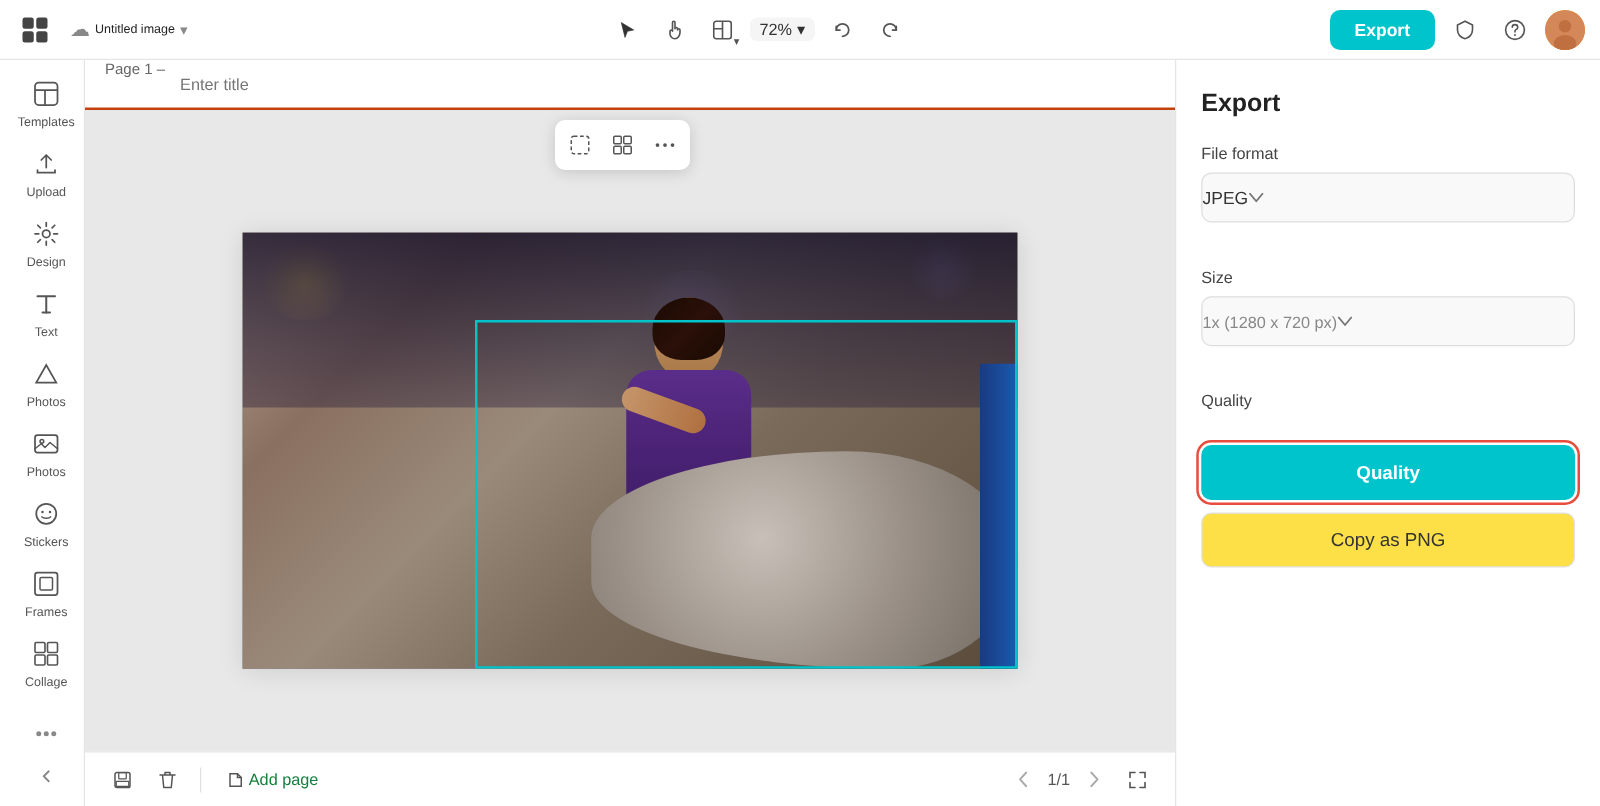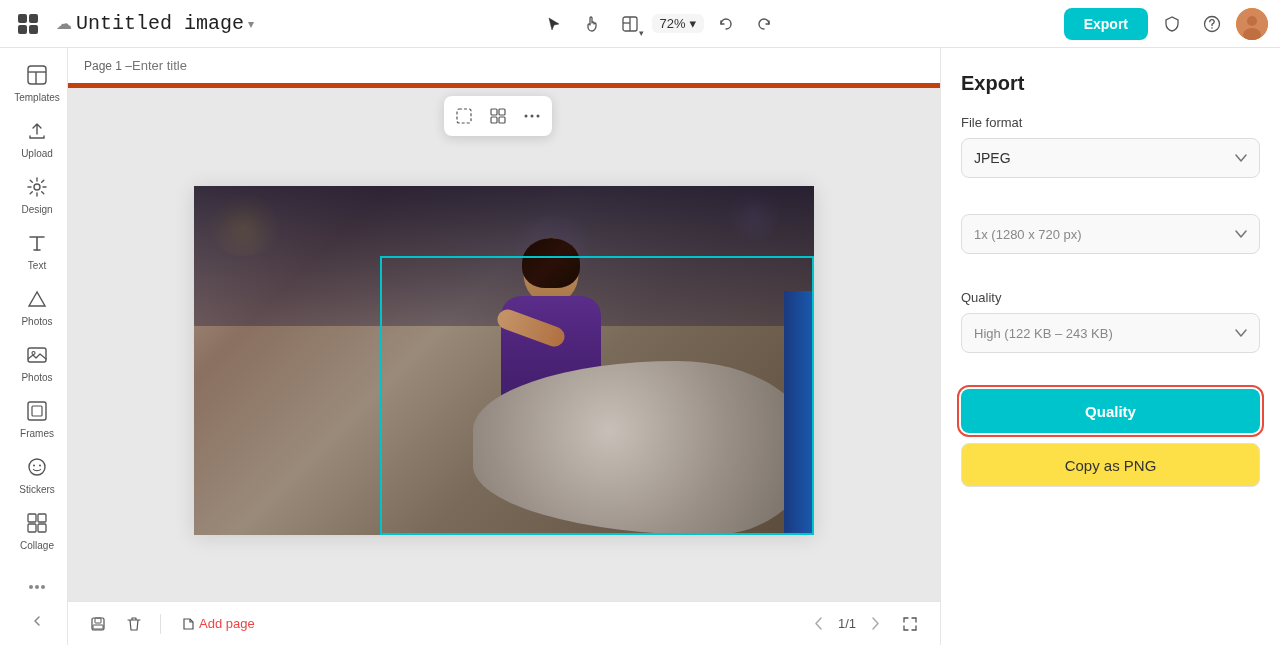--- a/index.html
+++ b/index.html
@@ -60,24 +60,24 @@
       flex: 1;
       background: #e8e8e8;
       display: flex;
       flex-direction: column;
       overflow: hidden;
       position: relative;
     }
     .canvas-topbar {
       height: 40px;
       background: #fff;
-      border-bottom: 5px solid #c2410c;
-      display: flex;
-      align-items: center;
+      border-bottom: 2px solid #c2410c;
+      display: flex;
       padding: 0 16px;
+      gap: 12px;
       flex-shrink: 0;
     }
     .page-indicator { font-size: 12px; color: #666; }
     .page-title-input {
       border: none; outline: none; font-size: 13px; color: #aaa; background: transparent;
     }
     .canvas-toolbar-floating {
       position: absolute; top: 52px; left: 50%; transform: translateX(-50%);
       background: #fff; border-radius: 8px; box-shadow: 0 2px 12px rgba(0,0,0,0.15);
       display: flex; align-items: center; padding: 4px; gap: 2px; z-index: 5;
@@ -103,21 +103,21 @@
       align-items: center;
       padding: 0 16px;
       gap: 8px;
       flex-shrink: 0;
     }
     .bottom-icon-btn {
       width: 28px; height: 28px; display: flex; align-items: center; justify-content: center;
       cursor: pointer; border: none; background: transparent; border-radius: 4px; font-size: 14px; color: #555;
     }
     .bottom-separator { width: 1px; height: 20px; background: #e0e0e0; margin: 0 4px; }
-    .bottom-add-page { display: flex; align-items: center; gap: 4px; font-size: 13px; color: #ef4444; cursor: pointer; padding: 4px 8px; border-radius: 4px; }
+    .bottom-add-page { display: flex; align-items: center; gap: 4px; font-size: 13px; color: #15803d; cursor: pointer; padding: 4px 8px; border-radius: 4px; }
     .bottom-right { margin-left: auto; display: flex; align-items: center; gap: 8px; font-size: 13px; color: #555; }
     .page-nav-btn { width: 24px; height: 24px; display: flex; align-items: center; justify-content: center; cursor: pointer; border: none; background: transparent; font-size: 13px; color: #888; }
 
     
     .export-panel {
       width: 340px;
       background: #fff;
       border-left: 1px solid #e5e5e5;
       display: flex;
       flex-direction: column;
@@ -127,26 +127,25 @@
       box-shadow: -2px 0 8px rgba(0,0,0,0.06);
     }
     .export-panel-title { font-size: 20px; font-weight: 600; color: #222; margin-bottom: 20px; }
     .export-field-label { font-size: 13px; color: #444; font-weight: 400; margin-bottom: 8px; }
     .export-select {
       width: 100%;
       height: 40px;
       border: 1px solid #ddd;
       border-radius: 8px;
       background: #f9f9f9;
-      padding: 0 12px;
+      padding: 0 0;
       font-size: 14px;
       color: #333;
       display: flex;
       align-items: center;
-      justify-content: space-between;
       cursor: pointer;
       margin-bottom: 16px;
     }
     .export-section { margin-bottom: 20px; }
     .download-btn {
       width: 100%;
       height: 44px;
       background: #00c4cc;
       color: #fff;
       border: none;
@@ -178,21 +177,21 @@
     <svg width="24" height="24" viewBox="0 0 24 24" fill="none">
       <rect x="2" y="2" width="9" height="9" rx="2" fill="#444"></rect>
       <rect x="13" y="2" width="9" height="9" rx="2" fill="#444"></rect>
       <rect x="2" y="13" width="9" height="9" rx="2" fill="#444"></rect>
       <rect x="13" y="13" width="9" height="9" rx="2" fill="#444"></rect>
     </svg>
   </div>
 
   <div class="topbar-title-area">
     <span style="color:#888;font-size:16px;">☁</span>
-    <span style="font-size:20px;font-weight:500;color:#222;font-family:Liberation Mono, monospace;">Untitled image</span>
+    <span style="font-size:10px;font-weight:500;color:#222;">Untitled image</span>
     <span style="color:#888;font-size:12px;cursor:pointer;">▾</span>
   </div>
 
   <div class="topbar-center">
     <button class="topbar-tool-btn">
       <svg width="16" height="16" viewBox="0 0 16 16" fill="none">
         <path d="M3 2L13 8L8 9L6 14L3 2Z" fill="#333" stroke="#333" stroke-width="0.5"></path>
       </svg>
     </button>
     <button class="topbar-tool-btn">
@@ -310,37 +309,37 @@
           <circle cx="7.5" cy="9" r="1.5" stroke="#555" stroke-width="1.2"></circle>
           <path d="M2 15L7 11L10 14L14 10L20 15" stroke="#555" stroke-width="1.2" stroke-linecap="round" stroke-linejoin="round"></path>
         </svg>
       </div>
       <span class="sidebar-label">Photos</span>
     </div>
 
     <div class="sidebar-item">
       <div>
         <svg width="22" height="22" viewBox="0 0 22 22" fill="none">
-          <rect x="2" y="2" width="18" height="18" rx="2" stroke="#555" stroke-width="1.4"></rect>
-          <rect x="6" y="6" width="10" height="10" rx="1" stroke="#555" stroke-width="1.2"></rect>
-        </svg>
-      </div>
-      <span class="sidebar-label">Frames</span>
-    </div>
-
-    <div class="sidebar-item">
-      <div>
-        <svg width="22" height="22" viewBox="0 0 22 22" fill="none">
           <circle cx="11" cy="11" r="8" stroke="#555" stroke-width="1.4"></circle>
           <path d="M7.5 13.5C8.5 15 13.5 15 14.5 13.5" stroke="#555" stroke-width="1.2" stroke-linecap="round"></path>
           <circle cx="8" cy="9.5" r="1" fill="#555"></circle>
           <circle cx="14" cy="9.5" r="1" fill="#555"></circle>
         </svg>
       </div>
       <span class="sidebar-label">Stickers</span>
+    </div>
+
+    <div class="sidebar-item">
+      <div>
+        <svg width="22" height="22" viewBox="0 0 22 22" fill="none">
+          <rect x="2" y="2" width="18" height="18" rx="2" stroke="#555" stroke-width="1.4"></rect>
+          <rect x="6" y="6" width="10" height="10" rx="1" stroke="#555" stroke-width="1.2"></rect>
+        </svg>
+      </div>
+      <span class="sidebar-label">Frames</span>
     </div>
 
     <div class="sidebar-item">
       <div>
         <svg width="22" height="22" viewBox="0 0 22 22" fill="none">
           <rect x="2" y="2" width="8" height="8" rx="1" stroke="#555" stroke-width="1.3"></rect>
           <rect x="12" y="2" width="8" height="8" rx="1" stroke="#555" stroke-width="1.3"></rect>
           <rect x="2" y="12" width="8" height="8" rx="1" stroke="#555" stroke-width="1.3"></rect>
           <rect x="12" y="12" width="8" height="8" rx="1" stroke="#555" stroke-width="1.3"></rect>
         </svg>
@@ -482,36 +481,31 @@
       <div class="export-field-label">File format</div>
       <div class="export-select">
         <span>JPEG</span>
         <svg width="12" height="8" viewBox="0 0 12 8" fill="none">
           <path d="M1 1L6 7L11 1" stroke="#777" stroke-width="1.5" stroke-linecap="round" stroke-linejoin="round"></path>
         </svg>
       </div>
     </div>
 
     <div class="export-section">
+      <div class="export-field-label">Size</div>
       <div class="export-select">
         <span style="color:#888;font-size:13px;">1x  (1280 x 720 px)</span>
         <svg width="12" height="8" viewBox="0 0 12 8" fill="none">
           <path d="M1 1L6 7L11 1" stroke="#777" stroke-width="1.5" stroke-linecap="round" stroke-linejoin="round"></path>
         </svg>
       </div>
     </div>
 
     <div class="export-section">
       <div class="export-field-label">Quality</div>
-      <div class="export-select">
-        <span style="color:#888;font-size:13px;">High  (122 KB – 243 KB)</span>
-        <svg width="12" height="8" viewBox="0 0 12 8" fill="none">
-          <path d="M1 1L6 7L11 1" stroke="#777" stroke-width="1.5" stroke-linecap="round" stroke-linejoin="round"></path>
-        </svg>
-      </div>
     </div>
 
     <button class="download-btn">Quality</button>
 
     <button class="copy-png-btn">Copy as PNG</button>
   </div>
 
 </div>
 
 </body></html>

